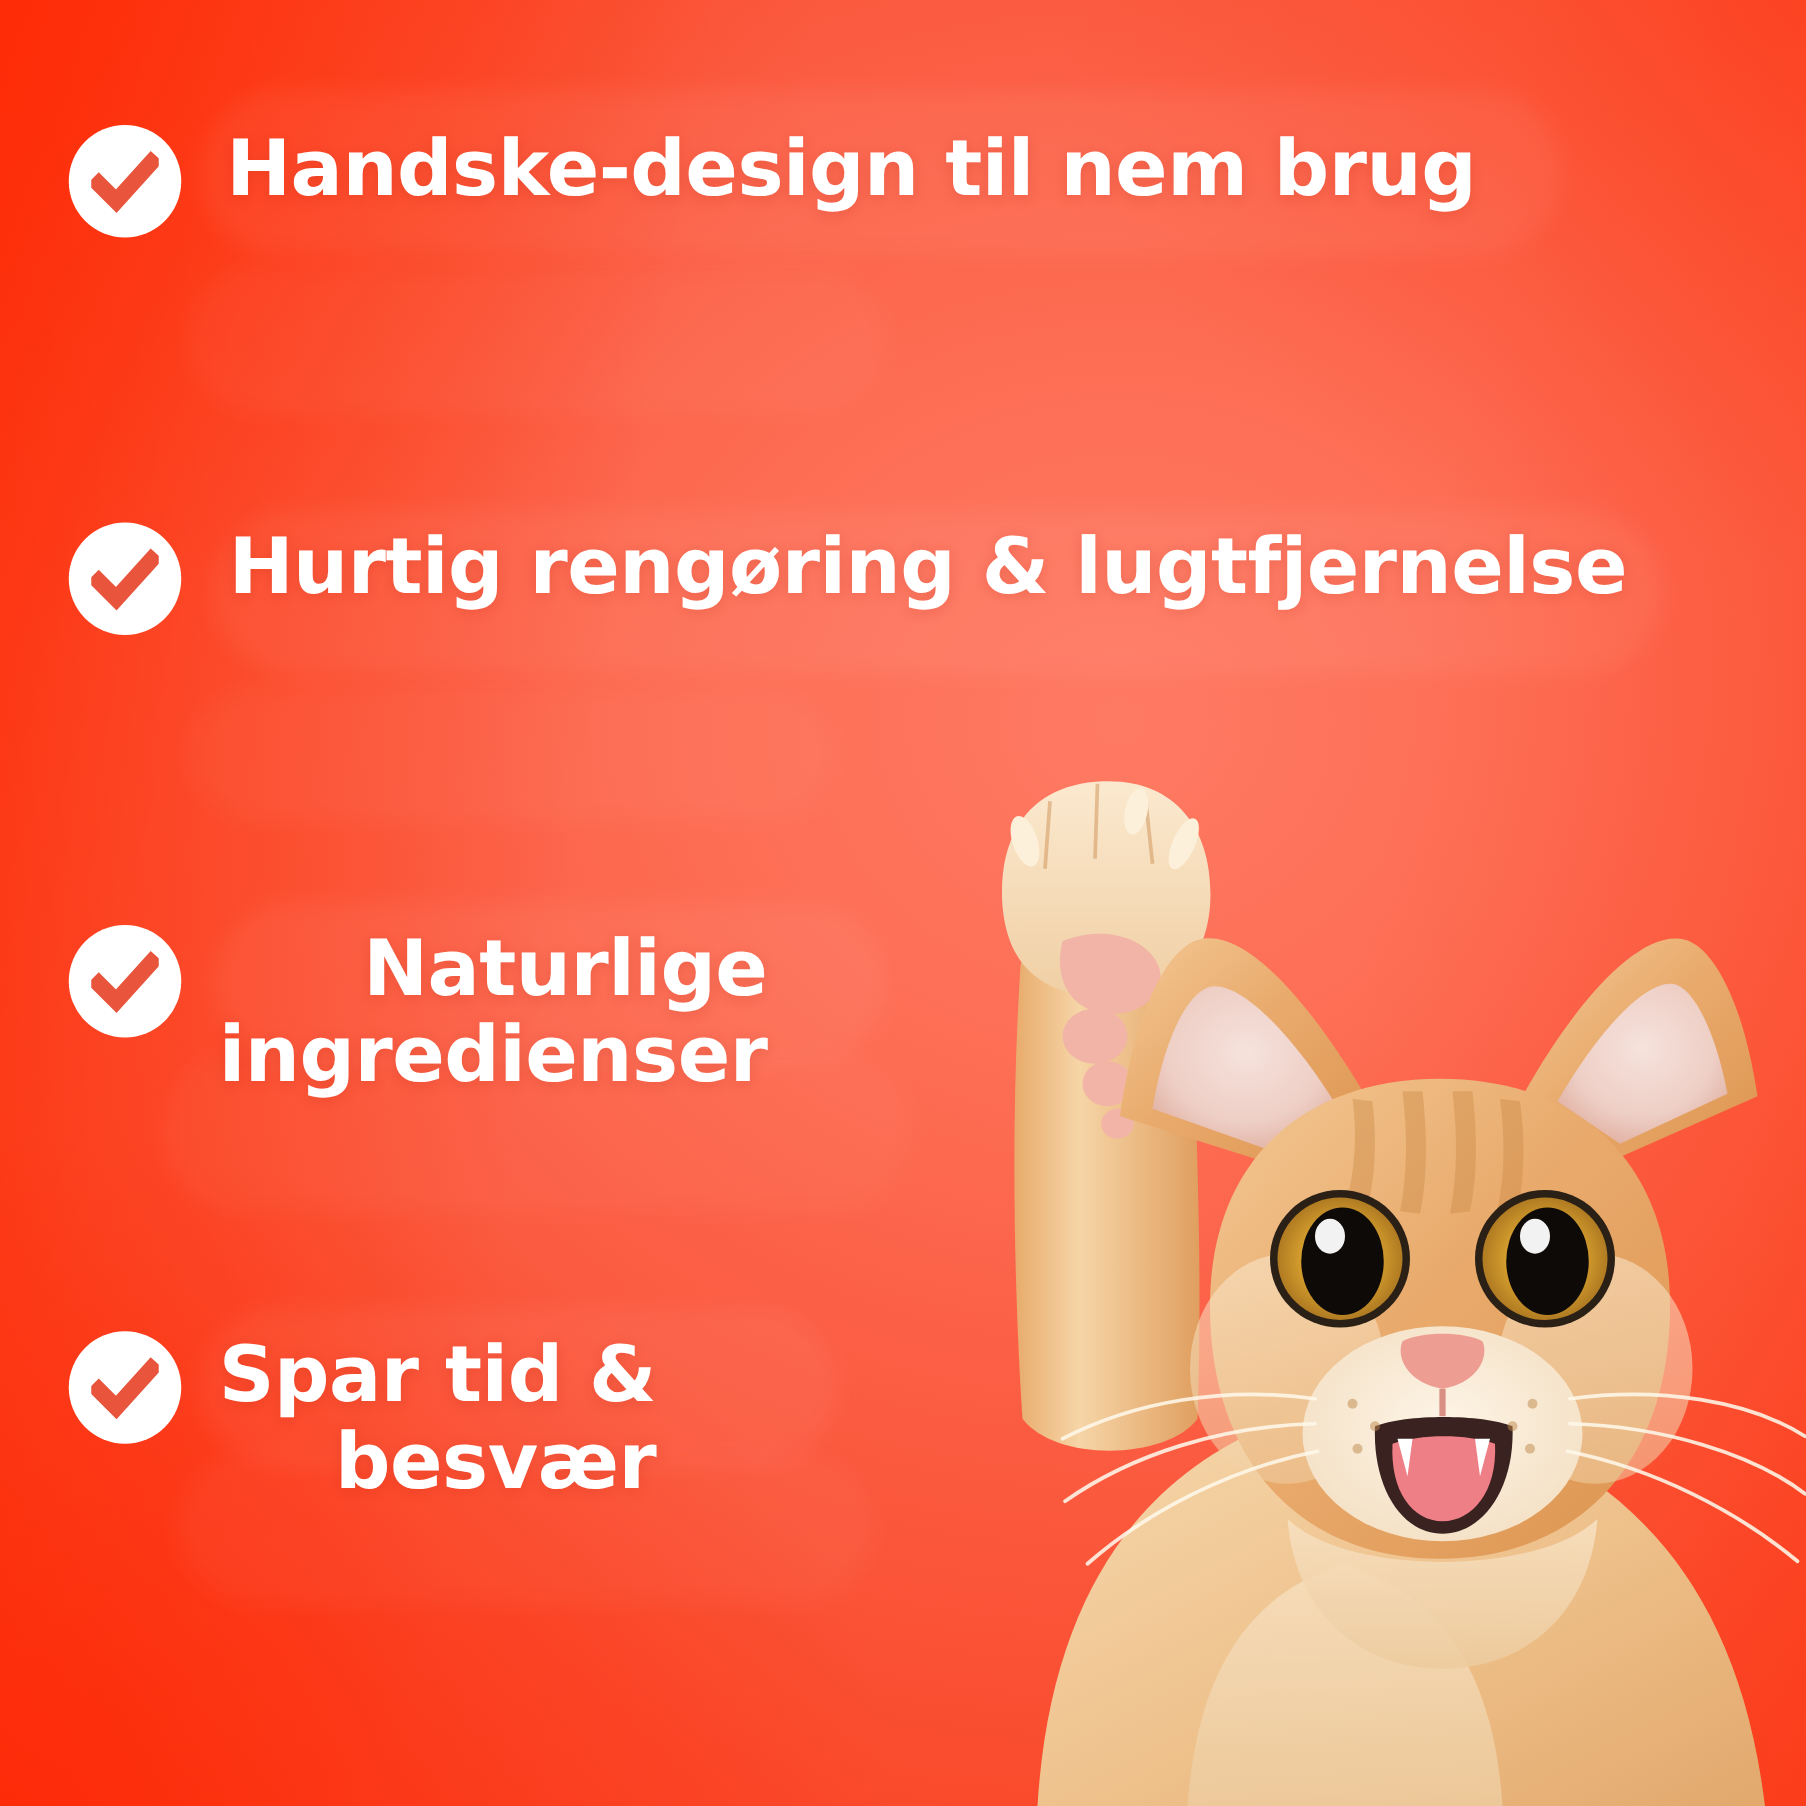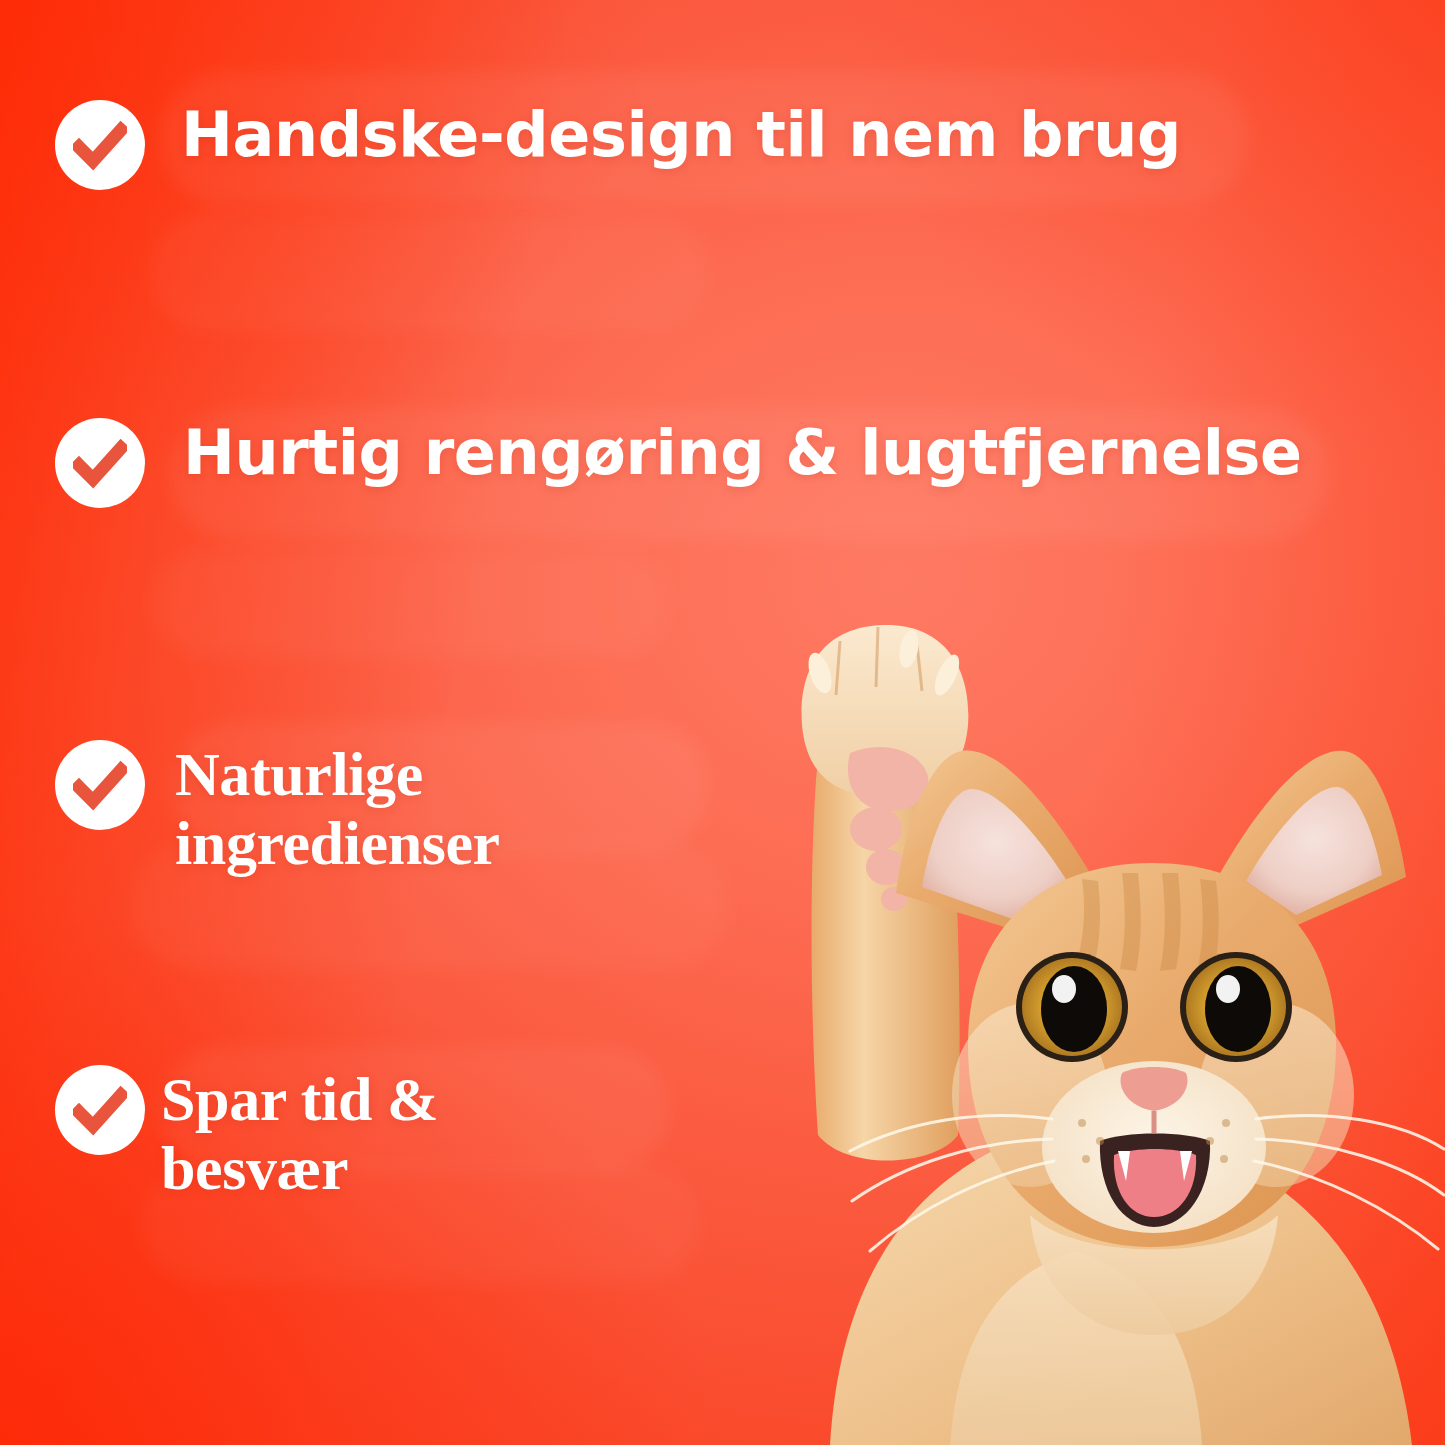--- a/index.html
+++ b/index.html
@@ -77,21 +77,21 @@
     color:#ffffff;
     font-weight:700;
     letter-spacing:-0.4px;
     line-height:1.12;
     text-shadow:0 2px 10px rgba(170,25,0,.18);
     white-space:pre-line;
   }
   .row-1 .row-text,
   .row-2 .row-text{ font-size:62px; }
   .row-3 .row-text,
-  .row-4 .row-text{ font-size:62px; text-align:left;font-family:Liberation Serif, serif; }
+  .row-4 .row-text{ font-size:62px; text-align:right; }
 
   
   .cat-wrap{
     position:absolute;
     left:700px; top:575px;
     width:745px; height:870px;
     overflow:hidden;
     pointer-events:none;
   }
   .cat-wrap svg{ display:block; width:100%; height:100%; }
@@ -274,21 +274,21 @@
   <div class="row row-3" style="left:55px; top:740px; width:640px; gap:30px;">
     <span class="check-icon">
       <svg width="54" height="54" viewBox="0 0 54 54" aria-hidden="true">
         <path d="M6 29 L20 43 L48 12" stroke="#e8553c" stroke-width="13" fill="none" stroke-linecap="square" stroke-linejoin="miter"></path>
       </svg>
     </span>
     <span class="row-text">Naturlige
 ingredienser</span>
   </div>
 
-  <div class="row row-4" style="left:55px; top:1065px; width:600px; gap:16px;">
+  <div class="row row-4" style="left:55px; top:1065px; width:600px; gap:30px;">
     <span class="check-icon">
       <svg width="54" height="54" viewBox="0 0 54 54" aria-hidden="true">
         <path d="M6 29 L20 43 L48 12" stroke="#e8553c" stroke-width="13" fill="none" stroke-linecap="square" stroke-linejoin="miter"></path>
       </svg>
     </span>
     <span class="row-text">Spar tid &amp;
 besvær</span>
   </div>
 
 </div>

